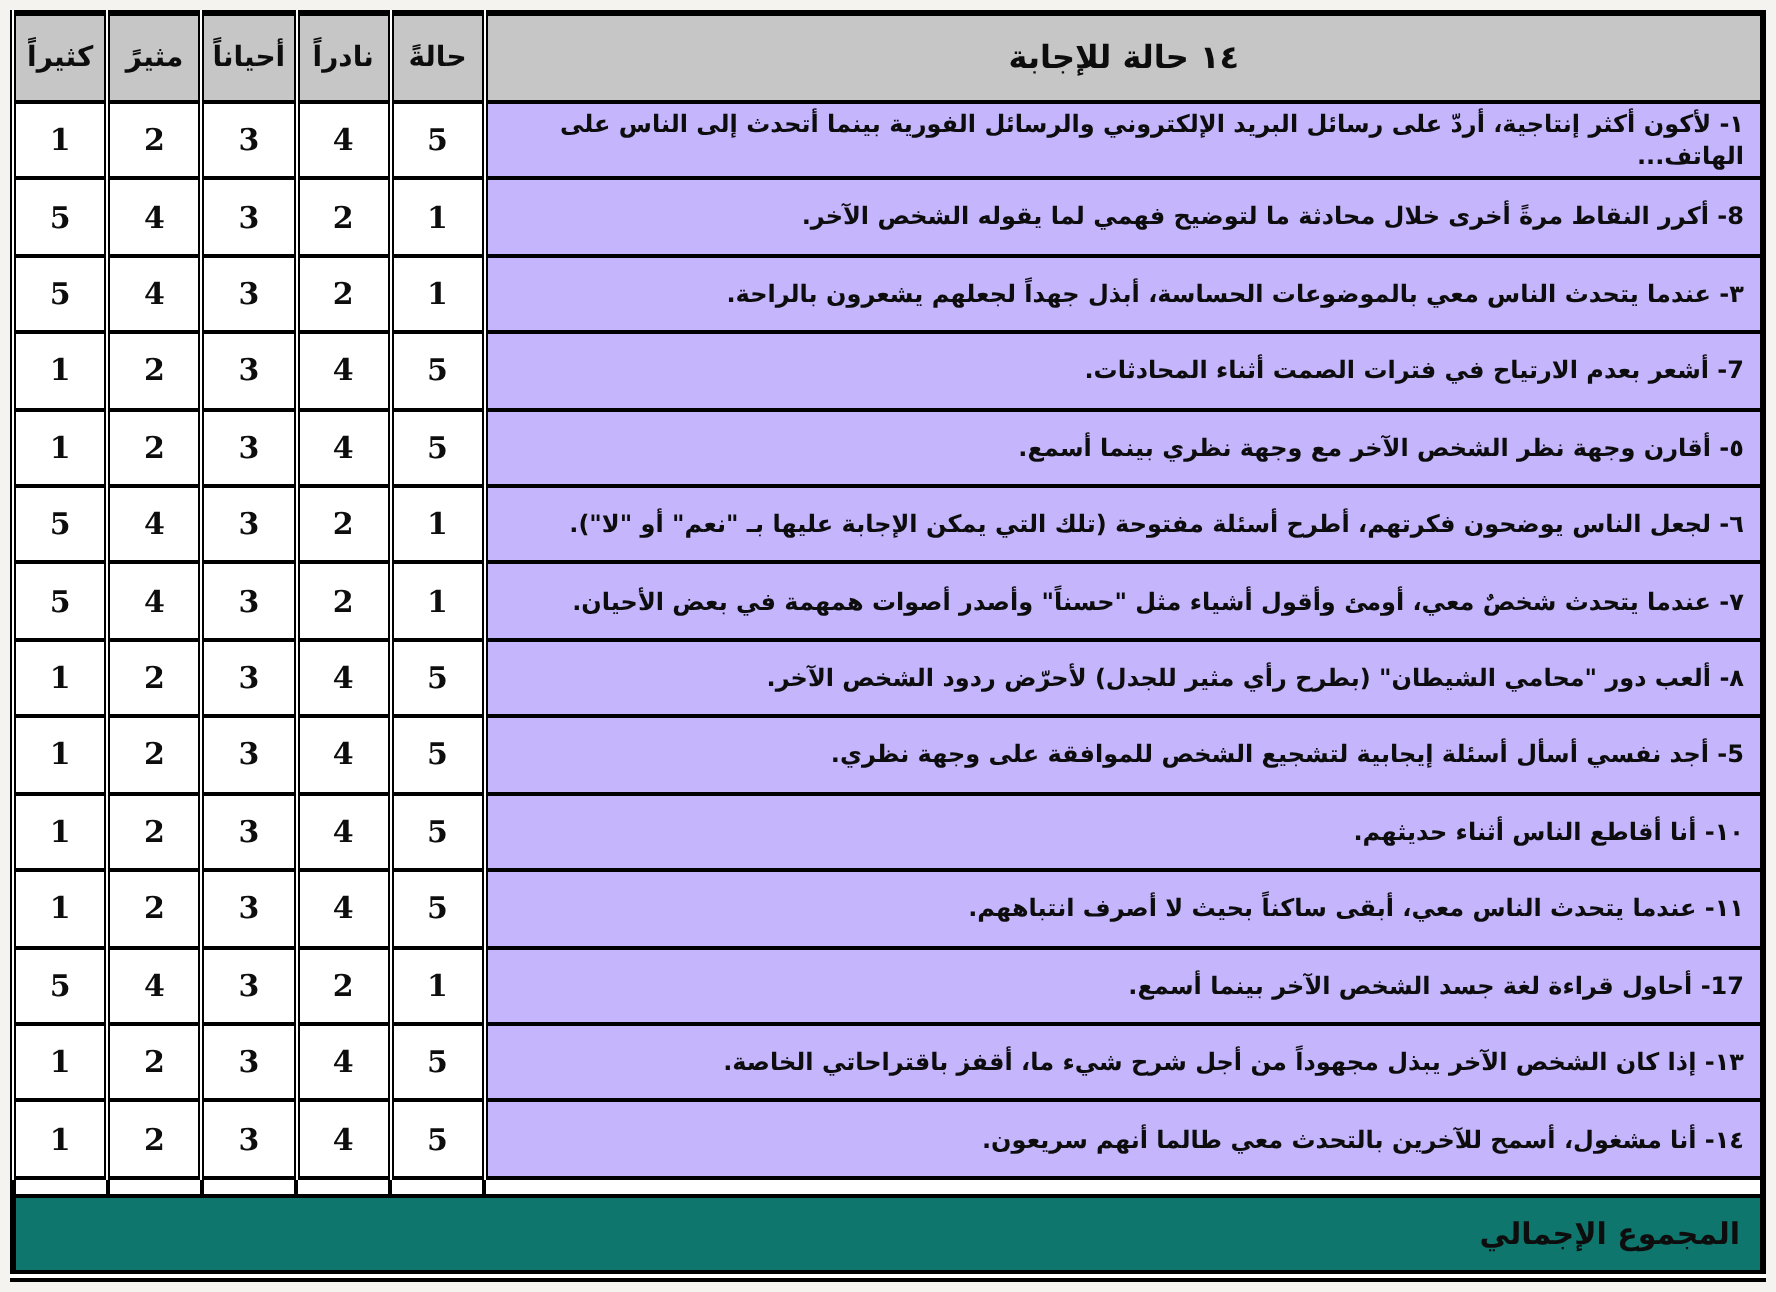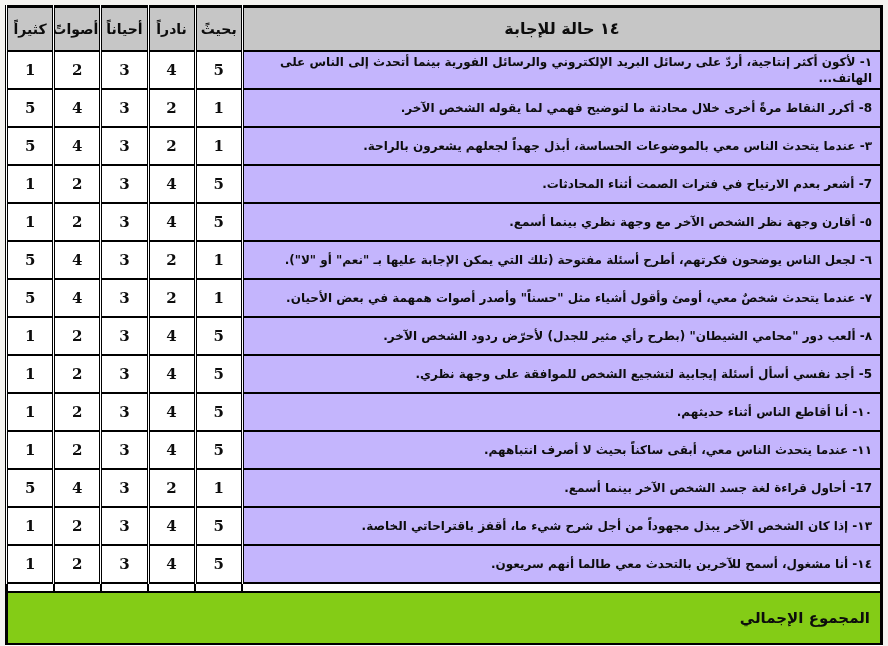--- a/index.html
+++ b/index.html
@@ -77,49 +77,49 @@
     font-weight: bold;
     text-align: center;
     vertical-align: middle;
   }
   tr.spacer td {
     border: 2px solid #000;
     background: #fff;
     padding: 0;
   }
   tr.total td {
-    background: #84cc16;
+    background: #0f766e;
     border: 2px solid #000;
     font-size: 15px;
     font-weight: bold;
     text-align: right;
     vertical-align: middle;
-    padding: 16px 10px;
+    padding: 2px 10px;
   }
 </style>
 </head>
 <body>
 
 <div class="page">
   <table class="survey" dir="rtl">
     <colgroup>
       <col class="col-q">
       <col class="col-n">
       <col class="col-n">
       <col class="col-n">
       <col class="col-n">
       <col class="col-n">
     </colgroup>
     <thead>
       <tr>
         <th class="q-head">١٤ حالة للإجابة</th>
-        <th class="n-head">بحيثً</th>
+        <th class="n-head">حالةً</th>
         <th class="n-head">نادراً</th>
         <th class="n-head">أحياناً</th>
-        <th class="n-head">أصواتً</th>
+        <th class="n-head">مثيرً</th>
         <th class="n-head">كثيراً</th>
       </tr>
     </thead>
     <tbody id="question-rows">
         <tr>
           <td class="q-cell">١- لأكون أكثر إنتاجية، أردّ على رسائل البريد الإلكتروني والرسائل الفورية بينما أتحدث إلى الناس على الهاتف...</td>
           <td class="n-cell">5</td>
           <td class="n-cell">4</td>
           <td class="n-cell">3</td>
           <td class="n-cell">2</td>

